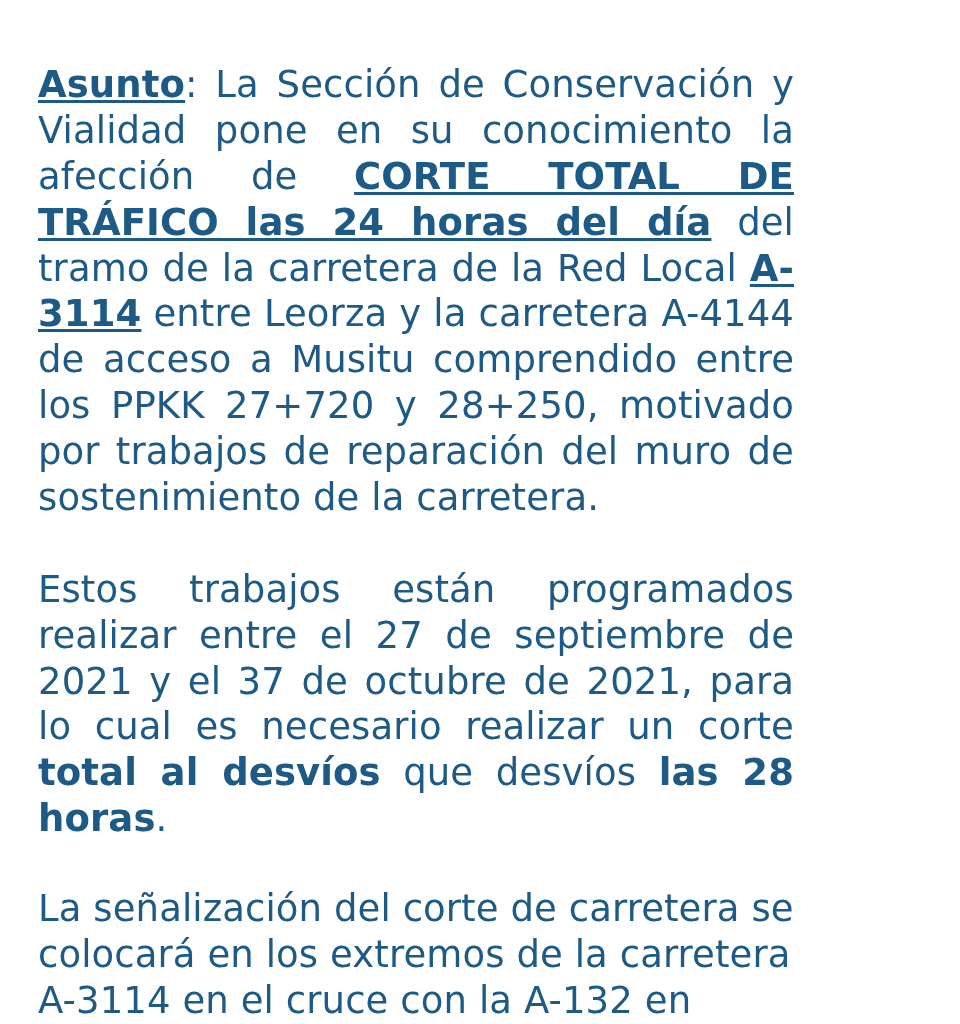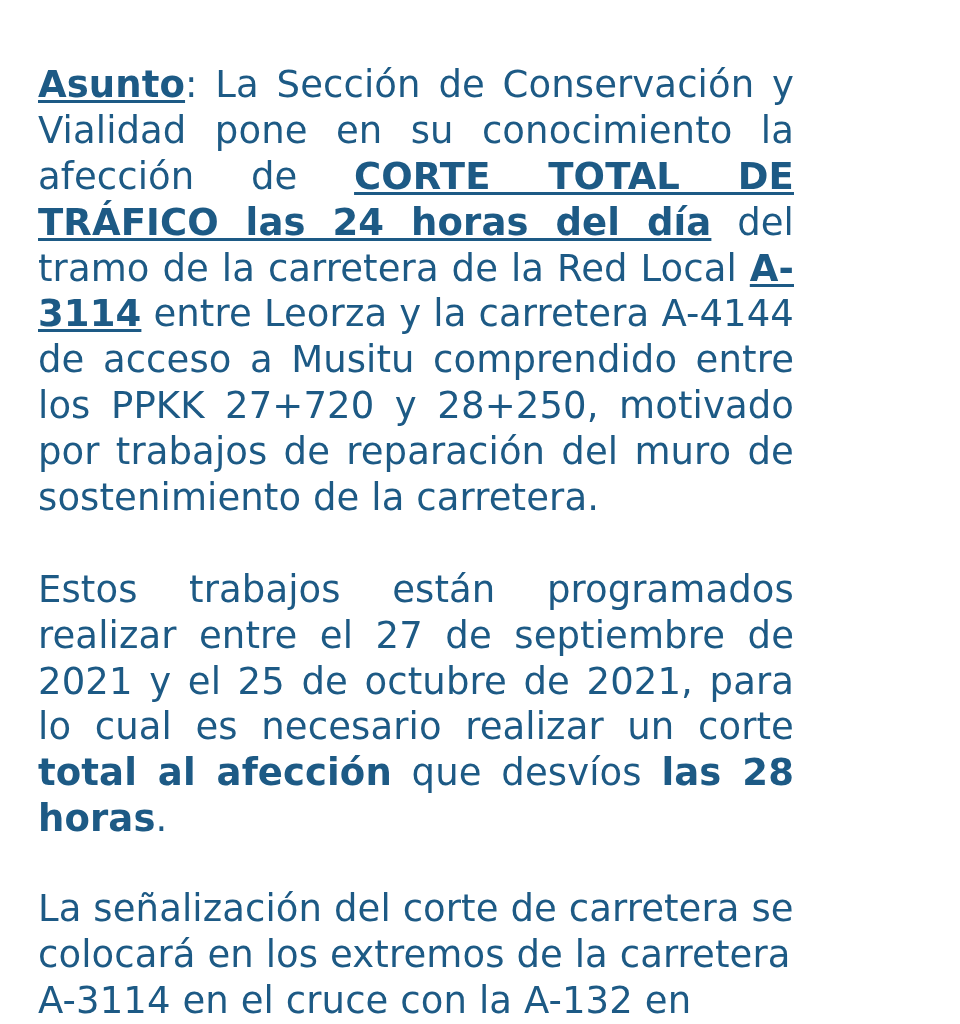--- a/index.html
+++ b/index.html
@@ -50,21 +50,21 @@
 <body>
 
 <div class="page">
   <p class="para justify">
     <span class="bu">Asunto</span><span>: La Sección de Conservación y Vialidad pone en su conocimiento la afección de </span><span class="bu">CORTE TOTAL DE TRÁFICO las 24 horas del día</span><span> del tramo de la carretera de la Red Local </span><span class="bu">A-3114</span><span> entre Leorza y la carretera A-4144 de acceso a Musitu comprendido entre los PPKK 27+720 y 28+250, motivado por trabajos de reparación del muro de sostenimiento de la carretera.</span>
   </p>
 
   <div class="spacer-1"></div>
 
   <p class="para justify">
-    <span>Estos trabajos están programados realizar entre el 27 de septiembre de 2021 y el 25 de octubre de 2021, para lo cual es necesario realizar un corte </span><span class="b">total al afección</span><span> que desvíos </span><span class="b">las 28 horas</span><span>.</span>
+    <span>Estos trabajos están programados realizar entre el 27 de septiembre de 2021 y el 37 de octubre de 2021, para lo cual es necesario realizar un corte </span><span class="b">total al desvíos</span><span> que desvíos </span><span class="b">las 28 horas</span><span>.</span>
   </p>
 
   <div class="spacer-2"></div>
 
   <p class="para flow">
     <span>La señalización del corte de carretera se colocará en los extremos de la carretera A-3114 en el cruce con la A-132 en Maestu, y en el cruce con la carretera A-3128 en el puerto de Opakua y en el cruce de la carretera A-3118 de Sabando . Los desvíos se encuentran señalizados en el terreno</span>
   </p>
 </div>
 
 </body></html>

